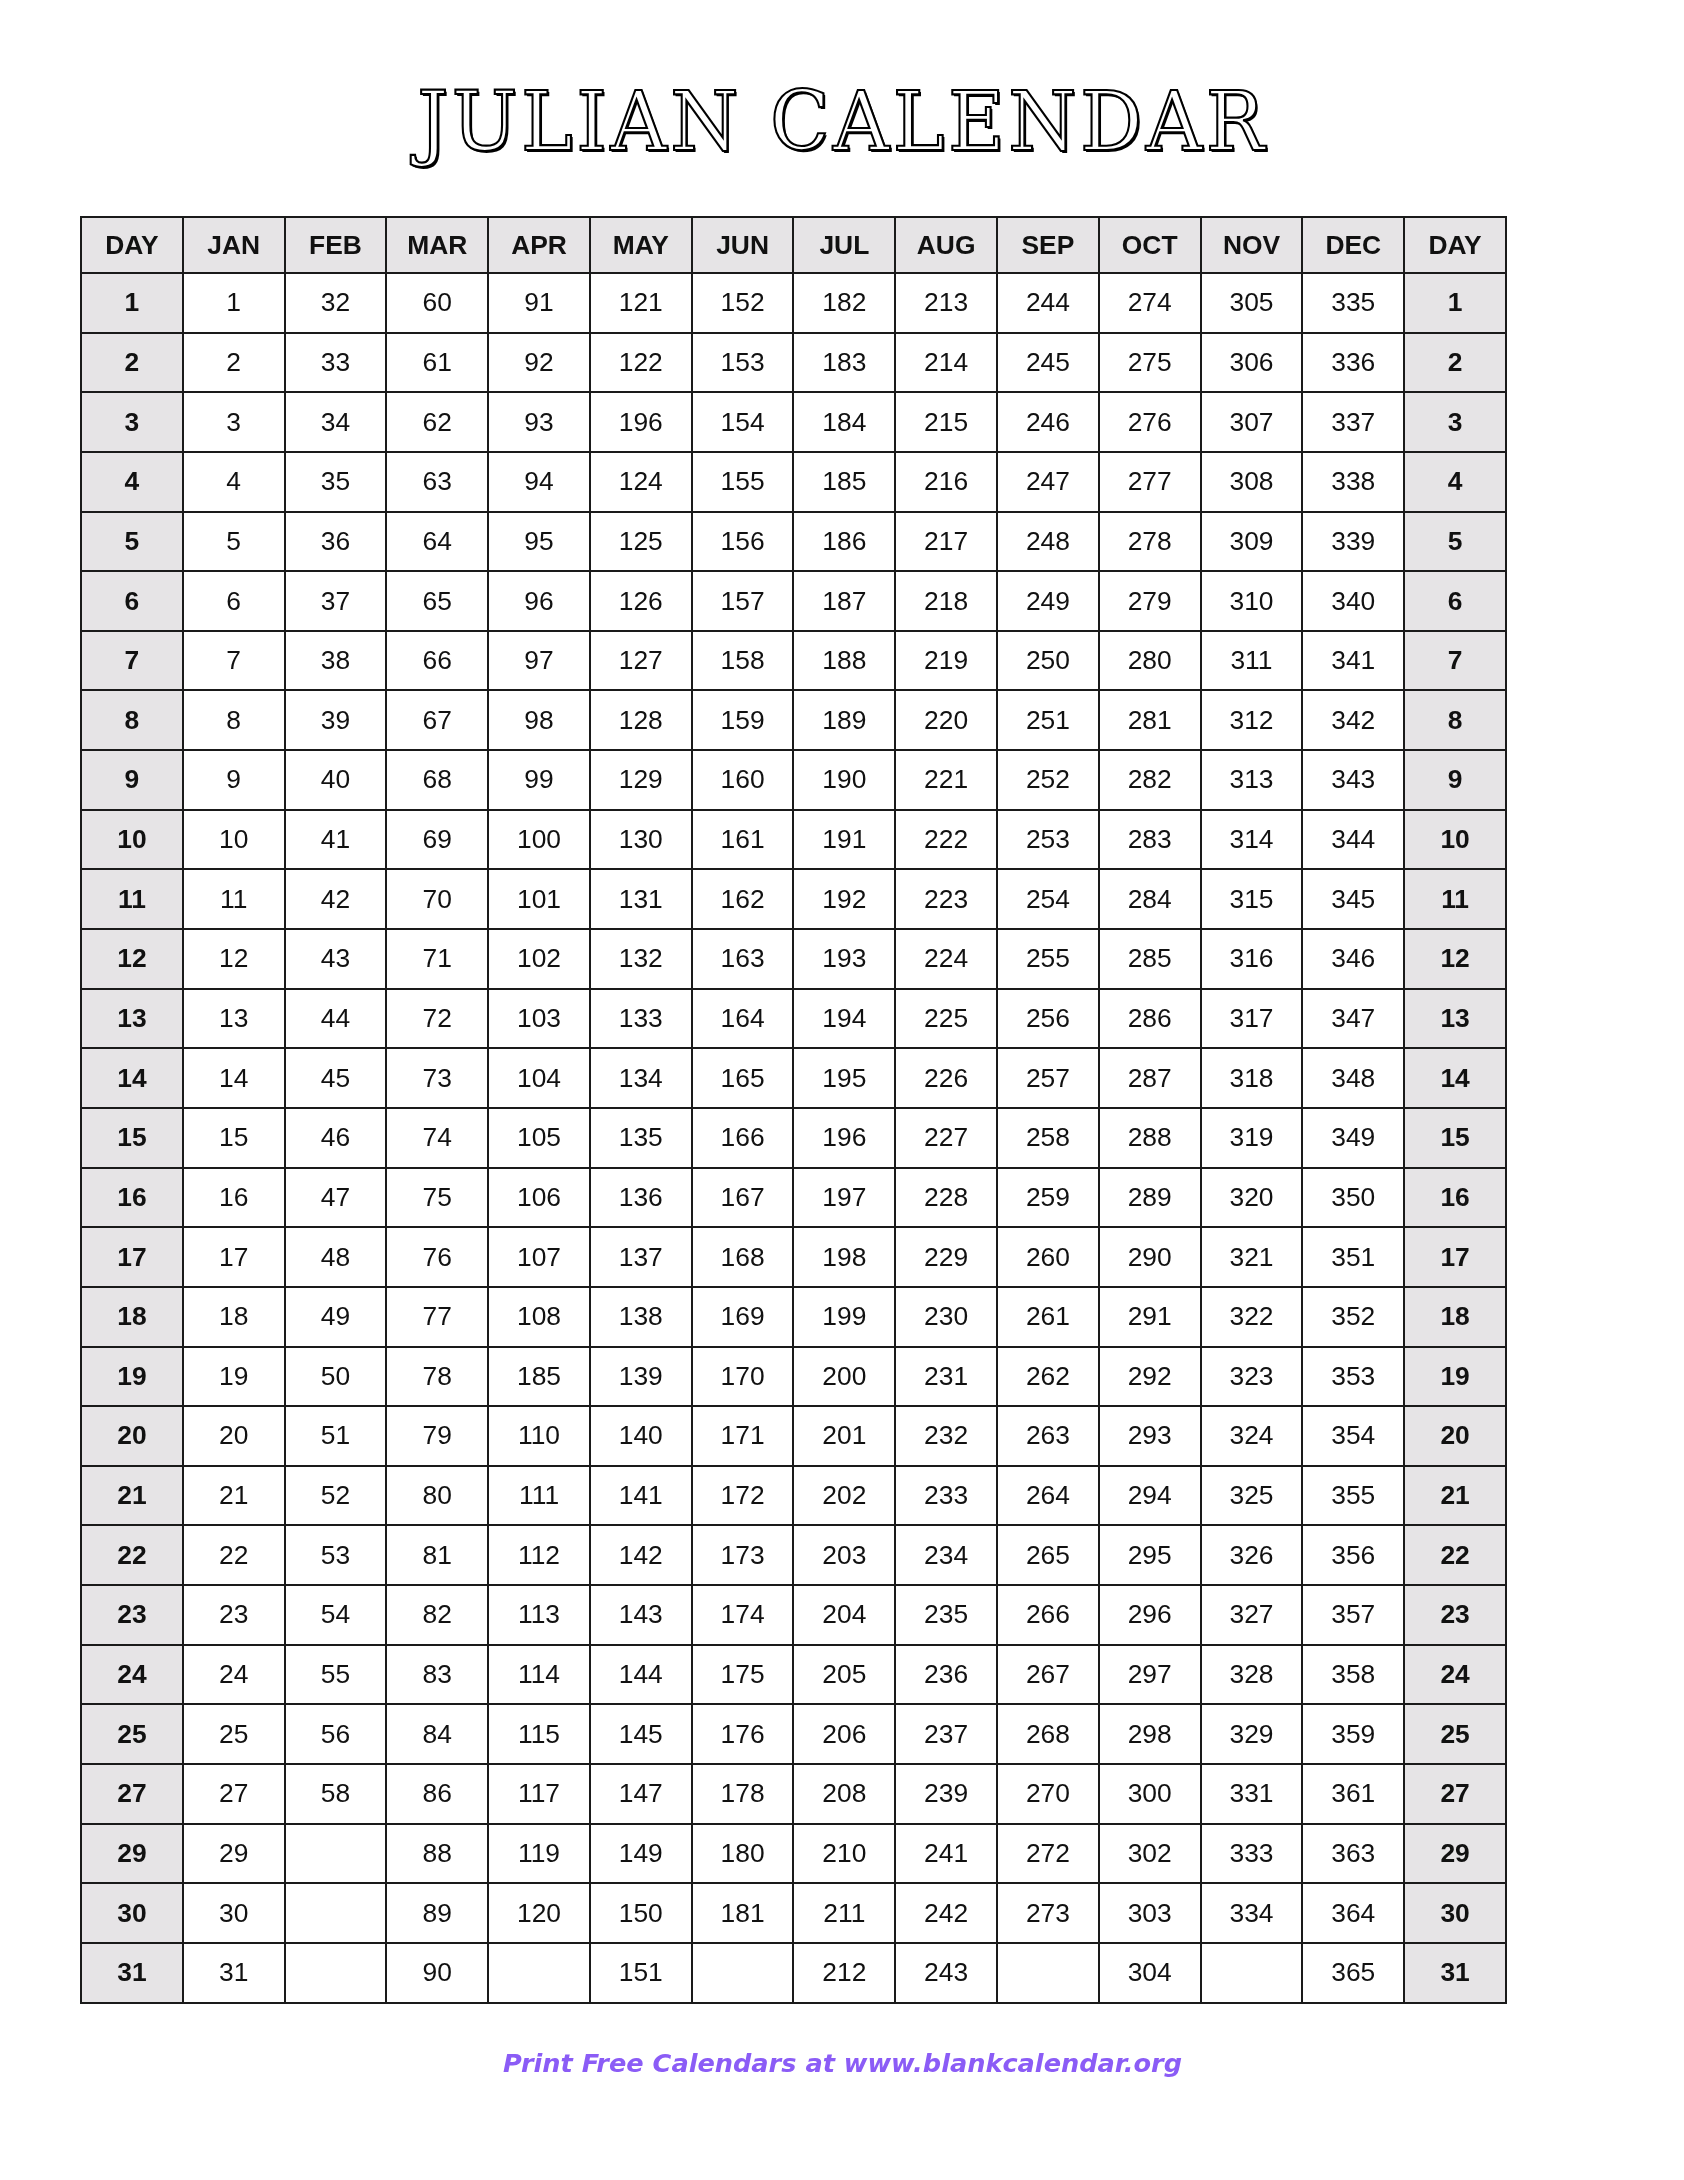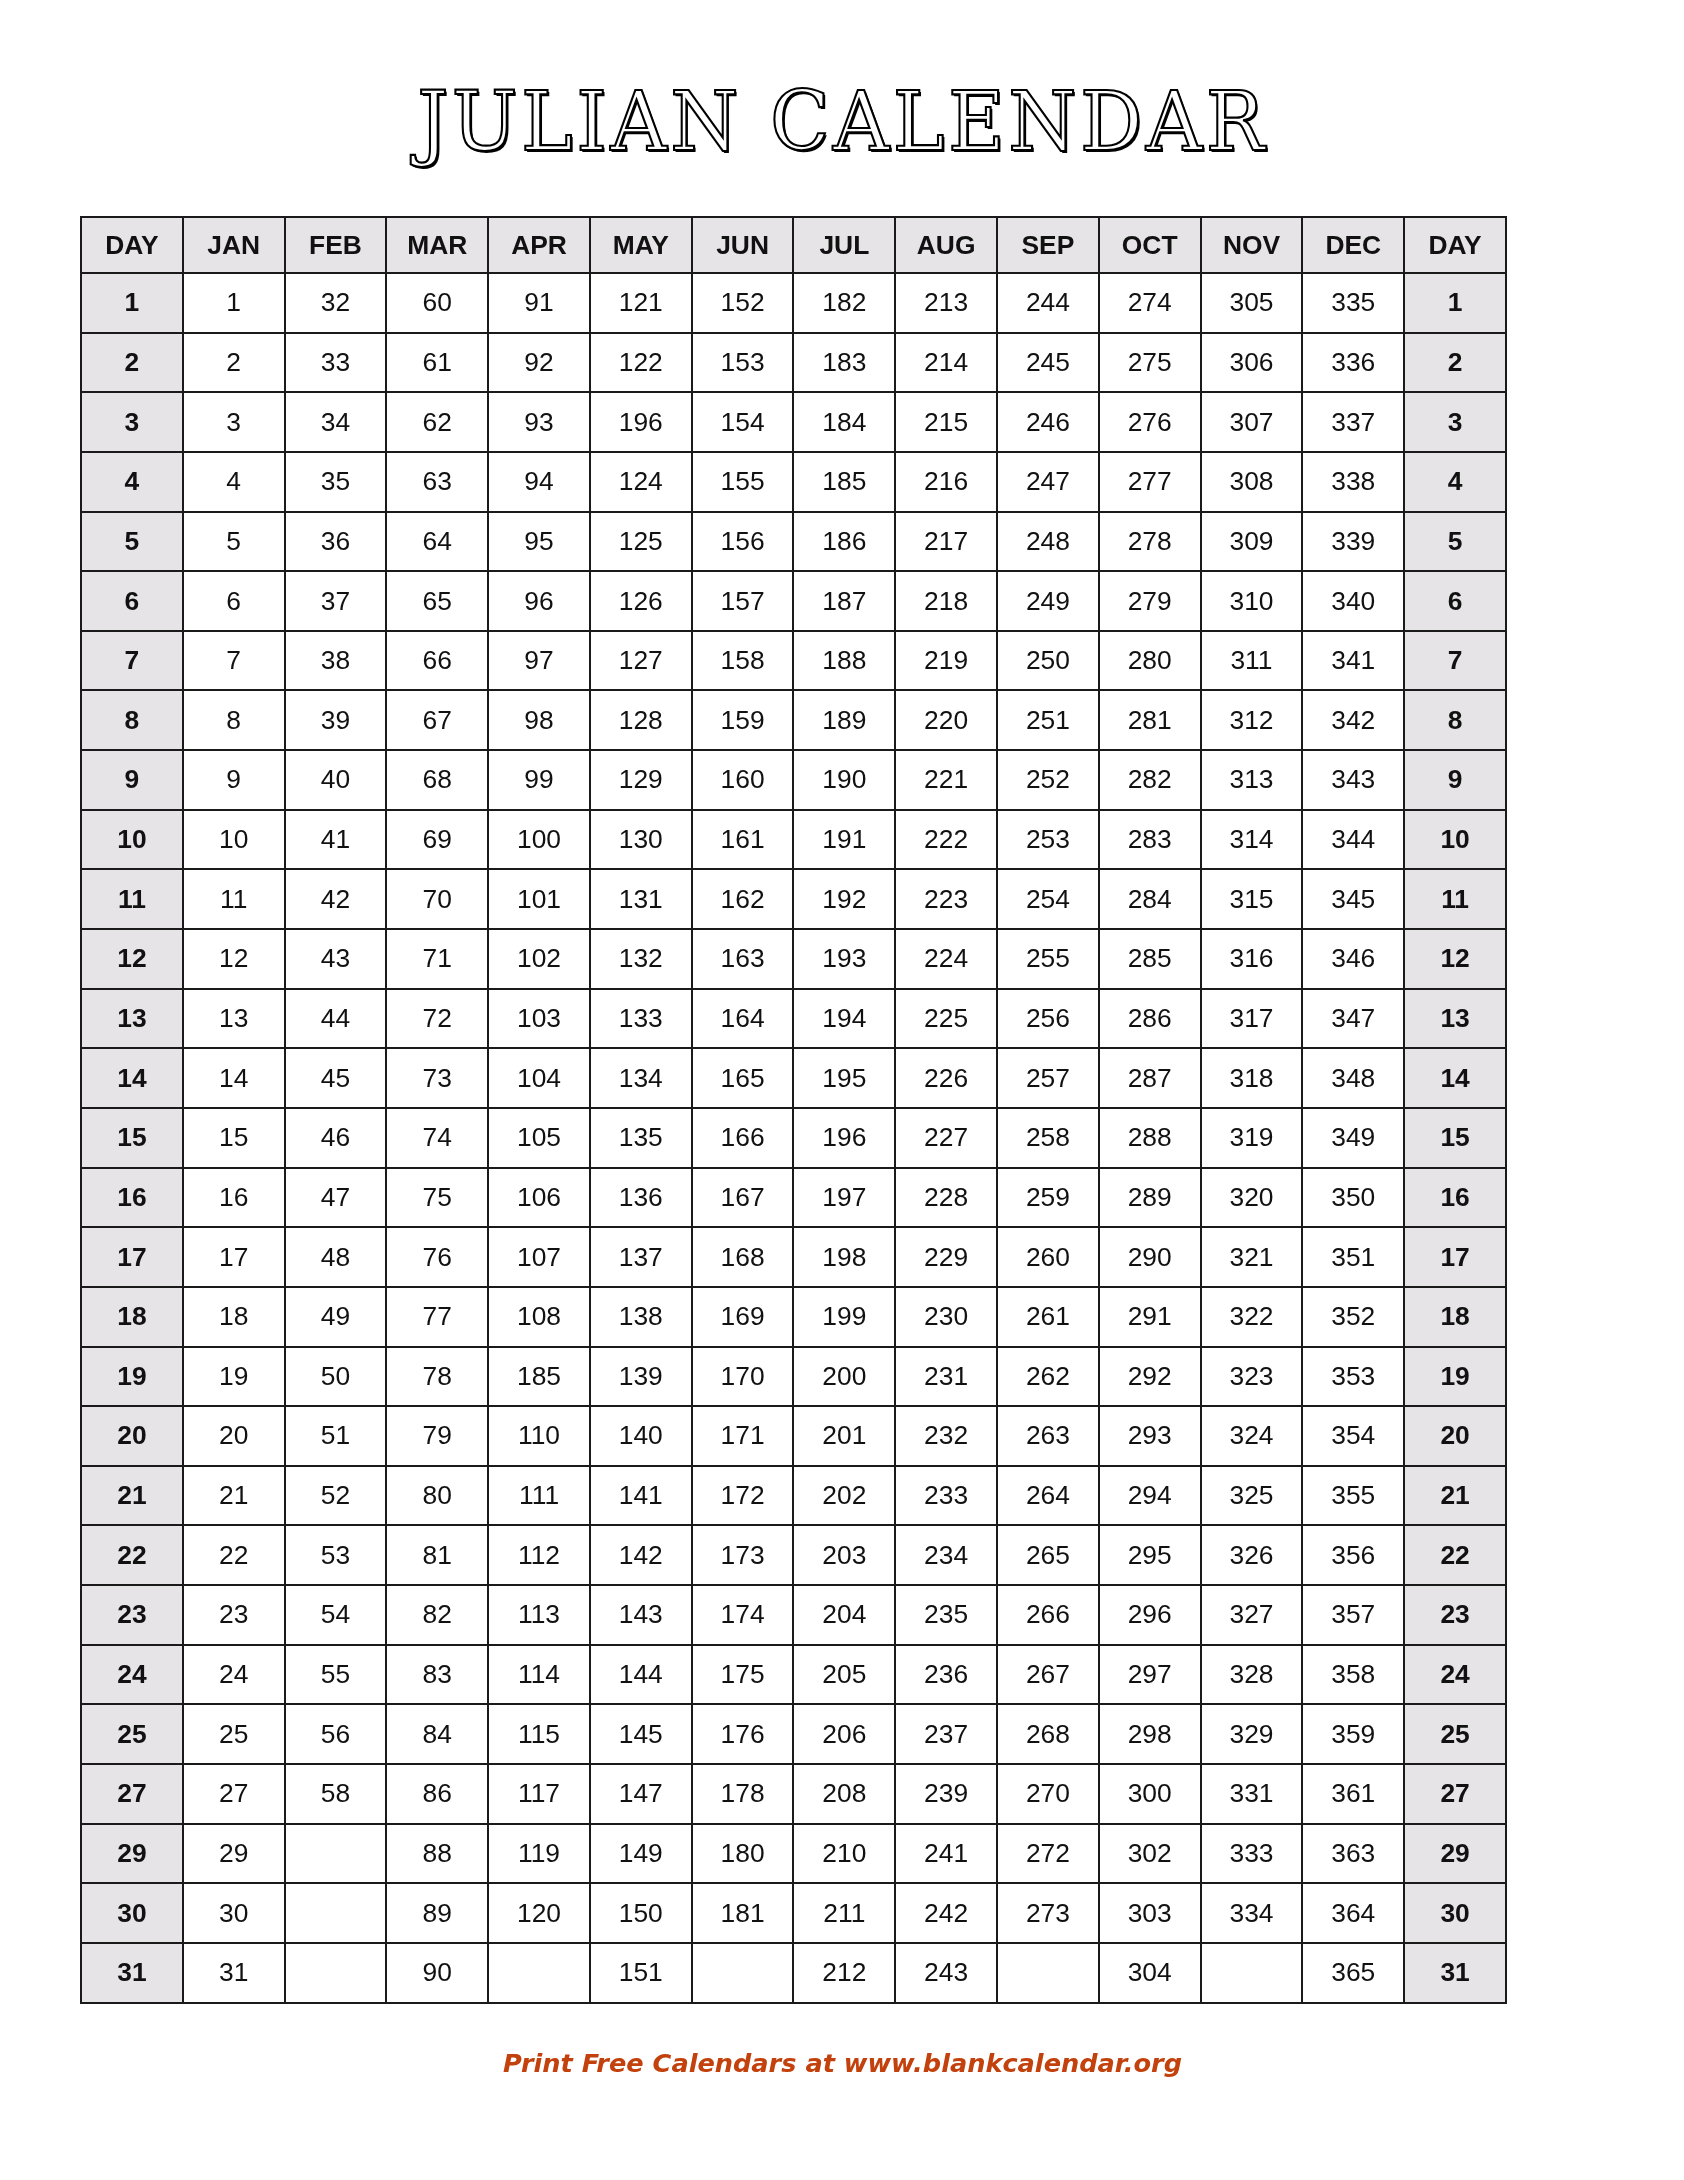--- a/index.html
+++ b/index.html
@@ -23,21 +23,21 @@
   table.cal th, table.cal td {
     border: 2.6px solid #1a1a1a; text-align: center; vertical-align: middle;
     padding: 0; color: #111; font-size: 26.4px; height: 54px;
   }
   table.cal th { background: #e6e4e6; font-weight: bold; font-size: 26.4px; }
   table.cal td.day { background: #e6e4e6; font-weight: bold; }
   table.cal td.val { background: #ffffff; font-weight: normal; }
   .footer {
     position: absolute; left: 0; top: 2048px; width: 1685px; text-align: center;
     font-family: "DejaVu Sans", "Liberation Sans", sans-serif;
-    font-size: 25.6px; font-style: italic; font-weight: bold; color: #c2410c;
+    font-size: 25.6px; font-style: italic; font-weight: bold; color: #8b5cf6;
   }
 </style>
 </head>
 <body>
 
 <div class="title">JULIAN CALENDAR</div>
 
 <table class="cal">
   <thead>
     <tr id="hdr">

